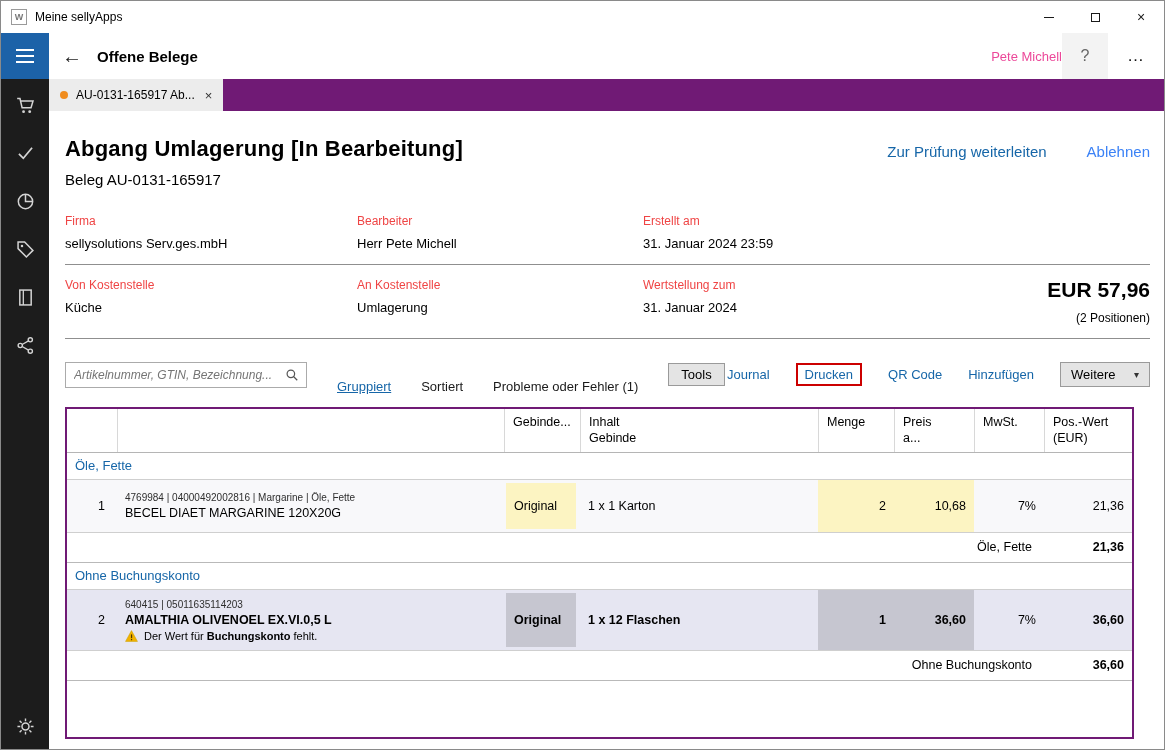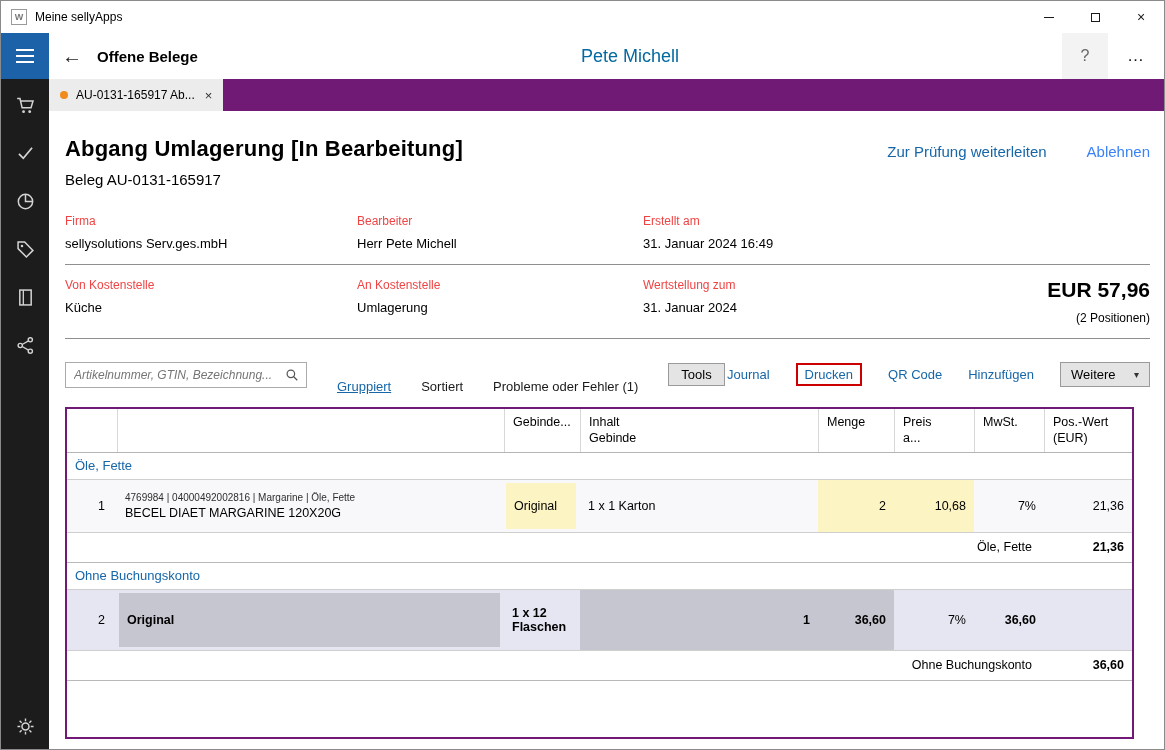--- a/index.html
+++ b/index.html
@@ -20,21 +20,21 @@
   .maximize-box { width:9px; height:9px; border:1px solid #1a1a1a; }
   .minimize-bar { width:10px; height:1px; background:#1a1a1a; }
 
   
   .appbar { flex:0 0 46px; display:flex; align-items:center; background:#fff; }
   .hamburger-btn { width:48px; height:46px; background:#1c62a8; display:flex;
                    flex-direction:column; align-items:center; justify-content:center; gap:4px; }
   .hamburger-btn i { display:block; width:18px; height:2px; background:#fff; }
   .back-btn { width:46px; text-align:center; font-size:20px; color:#1a1a1a; }
   .appbar-title { font-size:15px; font-weight:bold; margin-left:2px; white-space:nowrap; }
-  .appbar-center { flex:1; text-align:center; font-size:18px; color:#0369a1; }
+  .appbar-center { flex:1; text-align:right; font-size:13px; color:#ec4899; }
   .help-btn { width:46px; height:46px; background:#f3f3f3; display:flex; align-items:center;
               justify-content:center; font-size:16px; color:#666; }
   .more-btn { width:56px; text-align:center; font-size:17px; letter-spacing:1px; color:#111; }
 
   
   .body-row { flex:1; display:flex; min-height:0; }
   .sidebar { flex:0 0 48px; background:#1c1c1c; display:flex; flex-direction:column;
              align-items:center; padding:16px 0 12px; gap:27px; }
   .side-icon { width:21px; height:21px; display:block; }
   .side-spacer { flex:1; }
@@ -224,21 +224,21 @@
           <div>
             <div class="field-label">Firma</div>
             <div class="field-value">sellysolutions Serv.ges.mbH</div>
           </div>
           <div>
             <div class="field-label">Bearbeiter</div>
             <div class="field-value">Herr Pete Michell</div>
           </div>
           <div>
             <div class="field-label">Erstellt am</div>
-            <div class="field-value">31. Januar 2024 16:49</div>
+            <div class="field-value">31. Januar 2024 23:59</div>
           </div>
         </div>
 
         <div class="fields-row">
           <div>
             <div class="field-label">Von Kostenstelle</div>
             <div class="field-value">Küche</div>
           </div>
           <div>
             <div class="field-label">An Kostenstelle</div>
@@ -322,20 +322,34 @@
 
           <div class="trow subtotal-row">
             <div class="subtotal-label">Öle, Fette</div>
             <div class="subtotal-value">21,36</div>
           </div>
 
           <div class="group-hdr">Ohne Buchungskonto</div>
 
           <div class="trow item-row row-selected">
             <div class="cell num" style="min-height:60px;">2</div>
+            <div class="desc-cell">
+              <span class="meta">640415 | 05011635114203</span>
+              <span class="item-name bold">AMALTHIA OLIVENOEL EX.VI.0,5 L</span>
+              <span class="warn-line">
+                <span class="warn-icon">
+                  <svg viewBox="0 0 24 22" width="13" height="12">
+                      <path d="M12 1 23 21H1z" fill="#f2b200" stroke="#caa000" stroke-width="1"></path>
+                      <rect x="11" y="8" width="2.2" height="7" fill="#4d3a00"></rect>
+                      <rect x="11" y="16.6" width="2.2" height="2.2" fill="#4d3a00"></rect>
+                    </svg>
+                </span>
+                <span><span>Der Wert für </span><b>Buchungskonto</b><span> fehlt.</span></span>
+              </span>
+            </div>
             <div class="cell chip-cell">
               <span class="chip hl-gray bold">Original</span>
             </div>
             <div class="cell bold">1 x 12 Flaschen</div>
             <div class="cell right hl-gray bold">1</div>
             <div class="cell right hl-gray bold">36,60</div>
             <div class="cell right">7%</div>
             <div class="cell right bold">36,60</div>
           </div>
 

